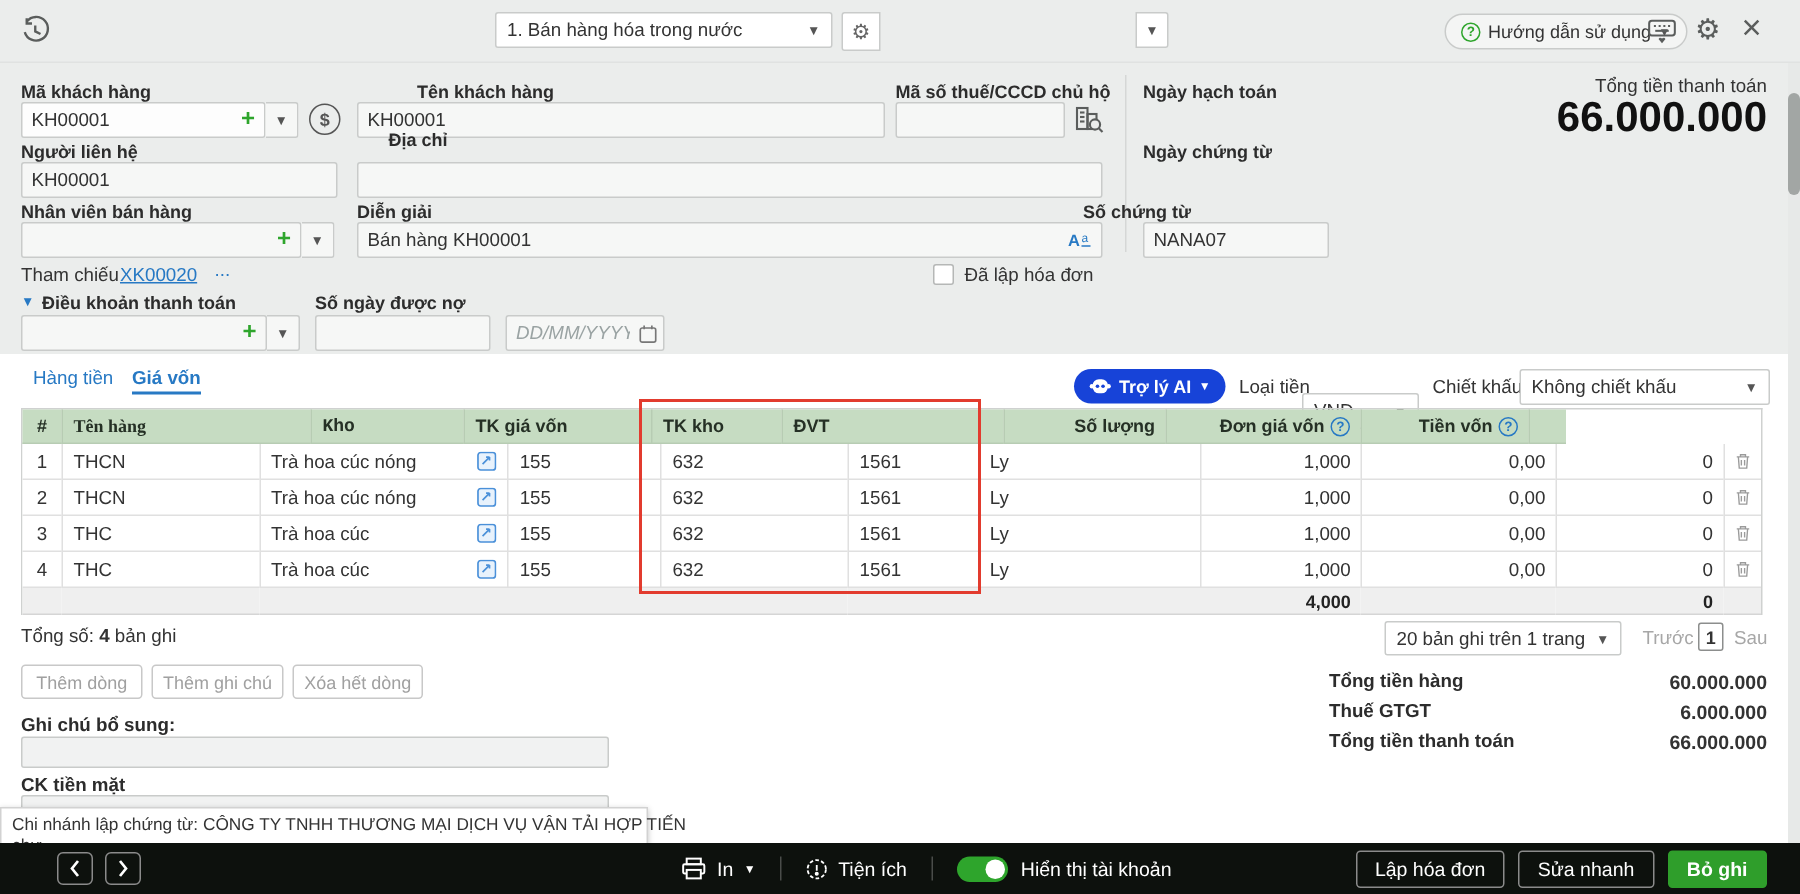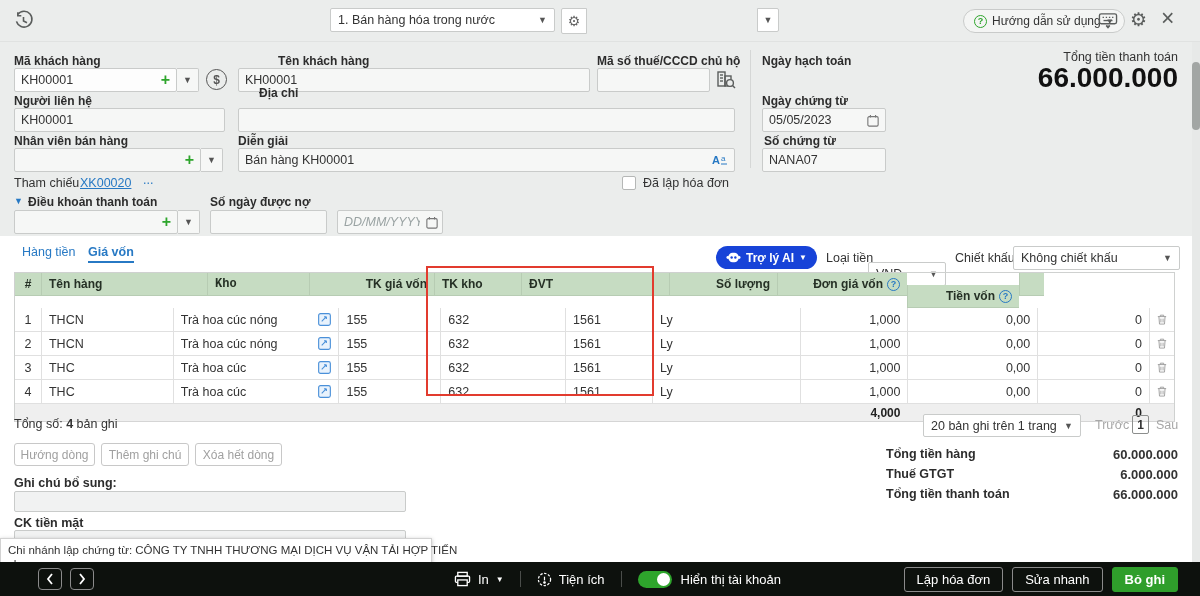--- a/index.html
+++ b/index.html
@@ -136,50 +136,40 @@
 
   <div class="abs lbl" style="left:14px;top:94px;">Người liên hệ</div>
   <div class="abs inp" style="left:14px;top:108px;width:211px;">
     <span>KH00001</span>
   </div>
 
   <div class="abs lbl" style="left:238px;top:86px;padding-left:21px;">Địa chỉ</div>
   <div class="abs inp" style="left:238px;top:108px;width:497px;"></div>
 
   <div class="abs lbl" style="left:762px;top:94px;">Ngày chứng từ</div>
-  <div class="abs inp" style="left:762px;top:108px;width:124px;">
-    <span>05/05/2023</span>
-    <span style="margin-left:auto;">
-      <svg width="12" height="13" viewBox="0 0 14 15" fill="none" stroke="#777" stroke-width="1.3">
-        <rect x="1" y="3" width="12" height="11" rx="1.5"></rect>
-          <line x1="4" y1="1" x2="4" y2="4"></line>
-          <line x1="10" y1="1" x2="10" y2="4"></line>
-      </svg>
-    </span>
-  </div>
 
   <div class="abs lbl" style="left:14px;top:134px;">Nhân viên bán hàng</div>
   <div class="abs inp" style="left:14px;top:148px;width:187px;">
     <span class="plus" style="margin-left:auto;">+</span>
   </div>
   <div class="caretseg abs" style="left:201px;top:148px;">▼</div>
 
   <div class="abs lbl" style="left:238px;top:134px;">Diễn giải</div>
   <div class="abs inp" style="left:238px;top:148px;width:497px;">
     <span>Bán hàng KH00001</span>
     <span style="margin-left:auto;">
       <svg width="16" height="14" viewBox="0 0 16 14">
         <text x="0" y="11" font-size="11" font-weight="bold" fill="#2779c4">A</text>
         <text x="9" y="8" font-size="8" fill="#2779c4">a</text>
         <line x1="9" y1="11" x2="15" y2="11" stroke="#2779c4" stroke-width="1"></line>
       </svg>
     </span>
   </div>
 
-  <div class="abs lbl" style="left:764px;top:134px;">Số chứng từ</div>
+  <div class="abs lbl" style="left:722px;top:134px;">Số chứng từ</div>
   <div class="abs inp" style="left:762px;top:148px;width:124px;">
     <span>NANA07</span>
   </div>
 
   <div class="abs" style="left:14px;top:176px;font-size:12.5px;color:#333;">Tham chiếu</div>
   <span class="abs link" style="left:80px;top:176px;">XK00020</span>
   <span class="abs link" style="left:143px;top:173px;text-decoration:none;">...</span>
   <div class="abs checkbox" style="left:622px;top:176px;"></div>
   <div class="abs" style="left:643px;top:176px;font-size:12.5px;color:#333;">Đã lập hóa đơn</div>
 
@@ -232,43 +222,43 @@
   <div class="abs sel" style="left:1013px;top:246px;width:167px;">
     <span>Không chiết khấu</span>
     <span class="caret">▼</span>
   </div>
 
   <div id="grid">
       <div class="tr">
         <div class="th first c" style="width: 26px;">
           <span>#</span>
         </div>
-        <div class="th" style="width: 166px;">
+        <div class="th" style="width: 166px; font-family: Liberation Serif, serif;">
           <span>Tên hàng</span>
         </div>
         <div class="th" style="width: 102px; font-family: Liberation Mono, monospace;">
           <span>Kho</span>
         </div>
-        <div class="th" style="width: 125px; justify-content: flex-end;">
+        <div class="th" style="width: 125px;">
           <span>TK giá vốn</span>
         </div>
         <div class="th" style="width: 87px;">
           <span>TK kho</span>
         </div>
         <div class="th" style="width: 148px;">
           <span>ĐVT</span>
         </div>
         <div class="th r" style="width: 108px;">
           <span>Số lượng</span>
         </div>
         <div class="th r" style="width: 130px;">
           <span>Đơn giá vốn</span>
           <span class="qicon">?</span>
         </div>
-        <div class="th r" style="width: 112px; margin-top: 12px;">
+        <div class="th r" style="width: 112px;">
           <span>Tiền vốn</span>
           <span class="qicon">?</span>
         </div>
         <div class="th c" style="width: 25px;"></div>
       </div>
       <div class="tr">
         <div class="td first c" style="width: 26px;">
           <span>1</span>
         </div>
         <div class="td" style="width: 132px;">
@@ -469,21 +459,21 @@
     <span>bản ghi</span>
   </div>
   <div class="abs sel" style="left:923px;top:414px;width:158px;height:23px;">
     <span>20 bản ghi trên 1 trang</span>
     <span class="caret">▼</span>
   </div>
   <span class="abs graytxt" style="left:1095px;top:418px;">Trước</span>
   <div class="abs" style="left:1132px;top:415px;width:17px;height:19px;border:1px solid #8c8e8d;border-radius:2px;display:flex;align-items:center;justify-content:center;font-size:12px;font-weight:bold;">1</div>
   <span class="abs graytxt" style="left:1156px;top:418px;">Sau</span>
 
-  <div class="abs ghostbtn" style="left:14px;top:443px;width:81px;">Hướng dòng</div>
+  <div class="abs ghostbtn" style="left:14px;top:443px;width:81px;">Thêm dòng</div>
   <div class="abs ghostbtn" style="left:101px;top:443px;width:88px;">Thêm ghi chú</div>
   <div class="abs ghostbtn" style="left:195px;top:443px;width:87px;">Xóa hết dòng</div>
 
   <div class="abs lbl" style="left:886px;top:447px;font-size:12.5px;">Tổng tiền hàng</div>
   <div class="abs" style="right:22px;top:447px;font-size:13px;font-weight:bold;">60.000.000</div>
   <div class="abs lbl" style="left:886px;top:467px;font-size:12.5px;">Thuế GTGT</div>
   <div class="abs" style="right:22px;top:467px;font-size:13px;font-weight:bold;">6.000.000</div>
   <div class="abs lbl" style="left:886px;top:487px;font-size:12.5px;">Tổng tiền thanh toán</div>
   <div class="abs" style="right:22px;top:487px;font-size:13px;font-weight:bold;">66.000.000</div>
 

